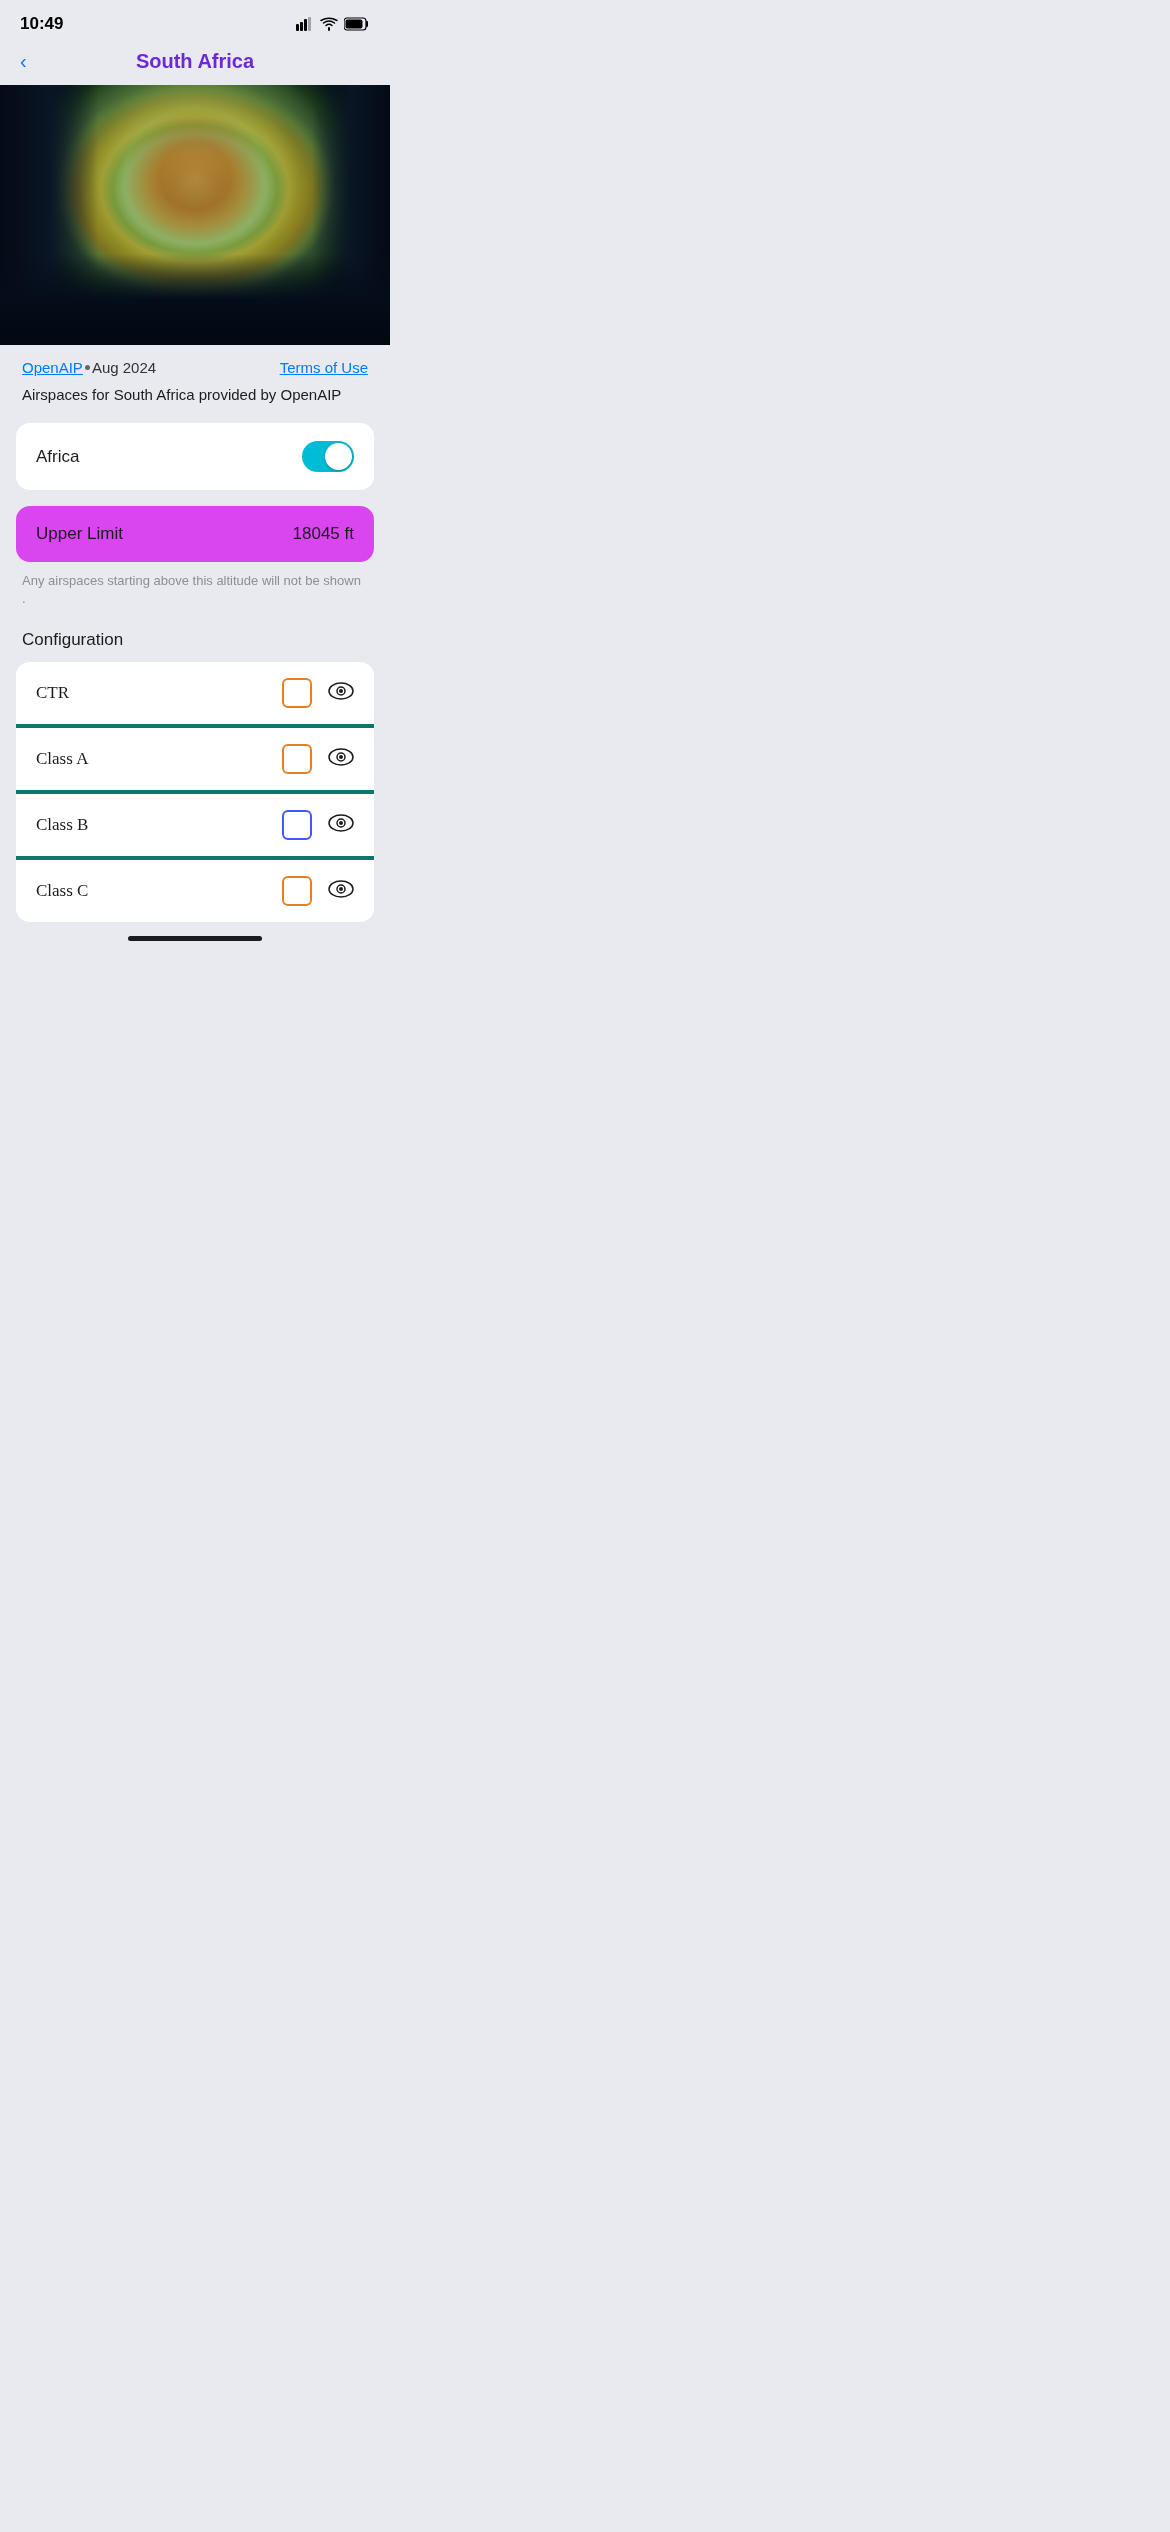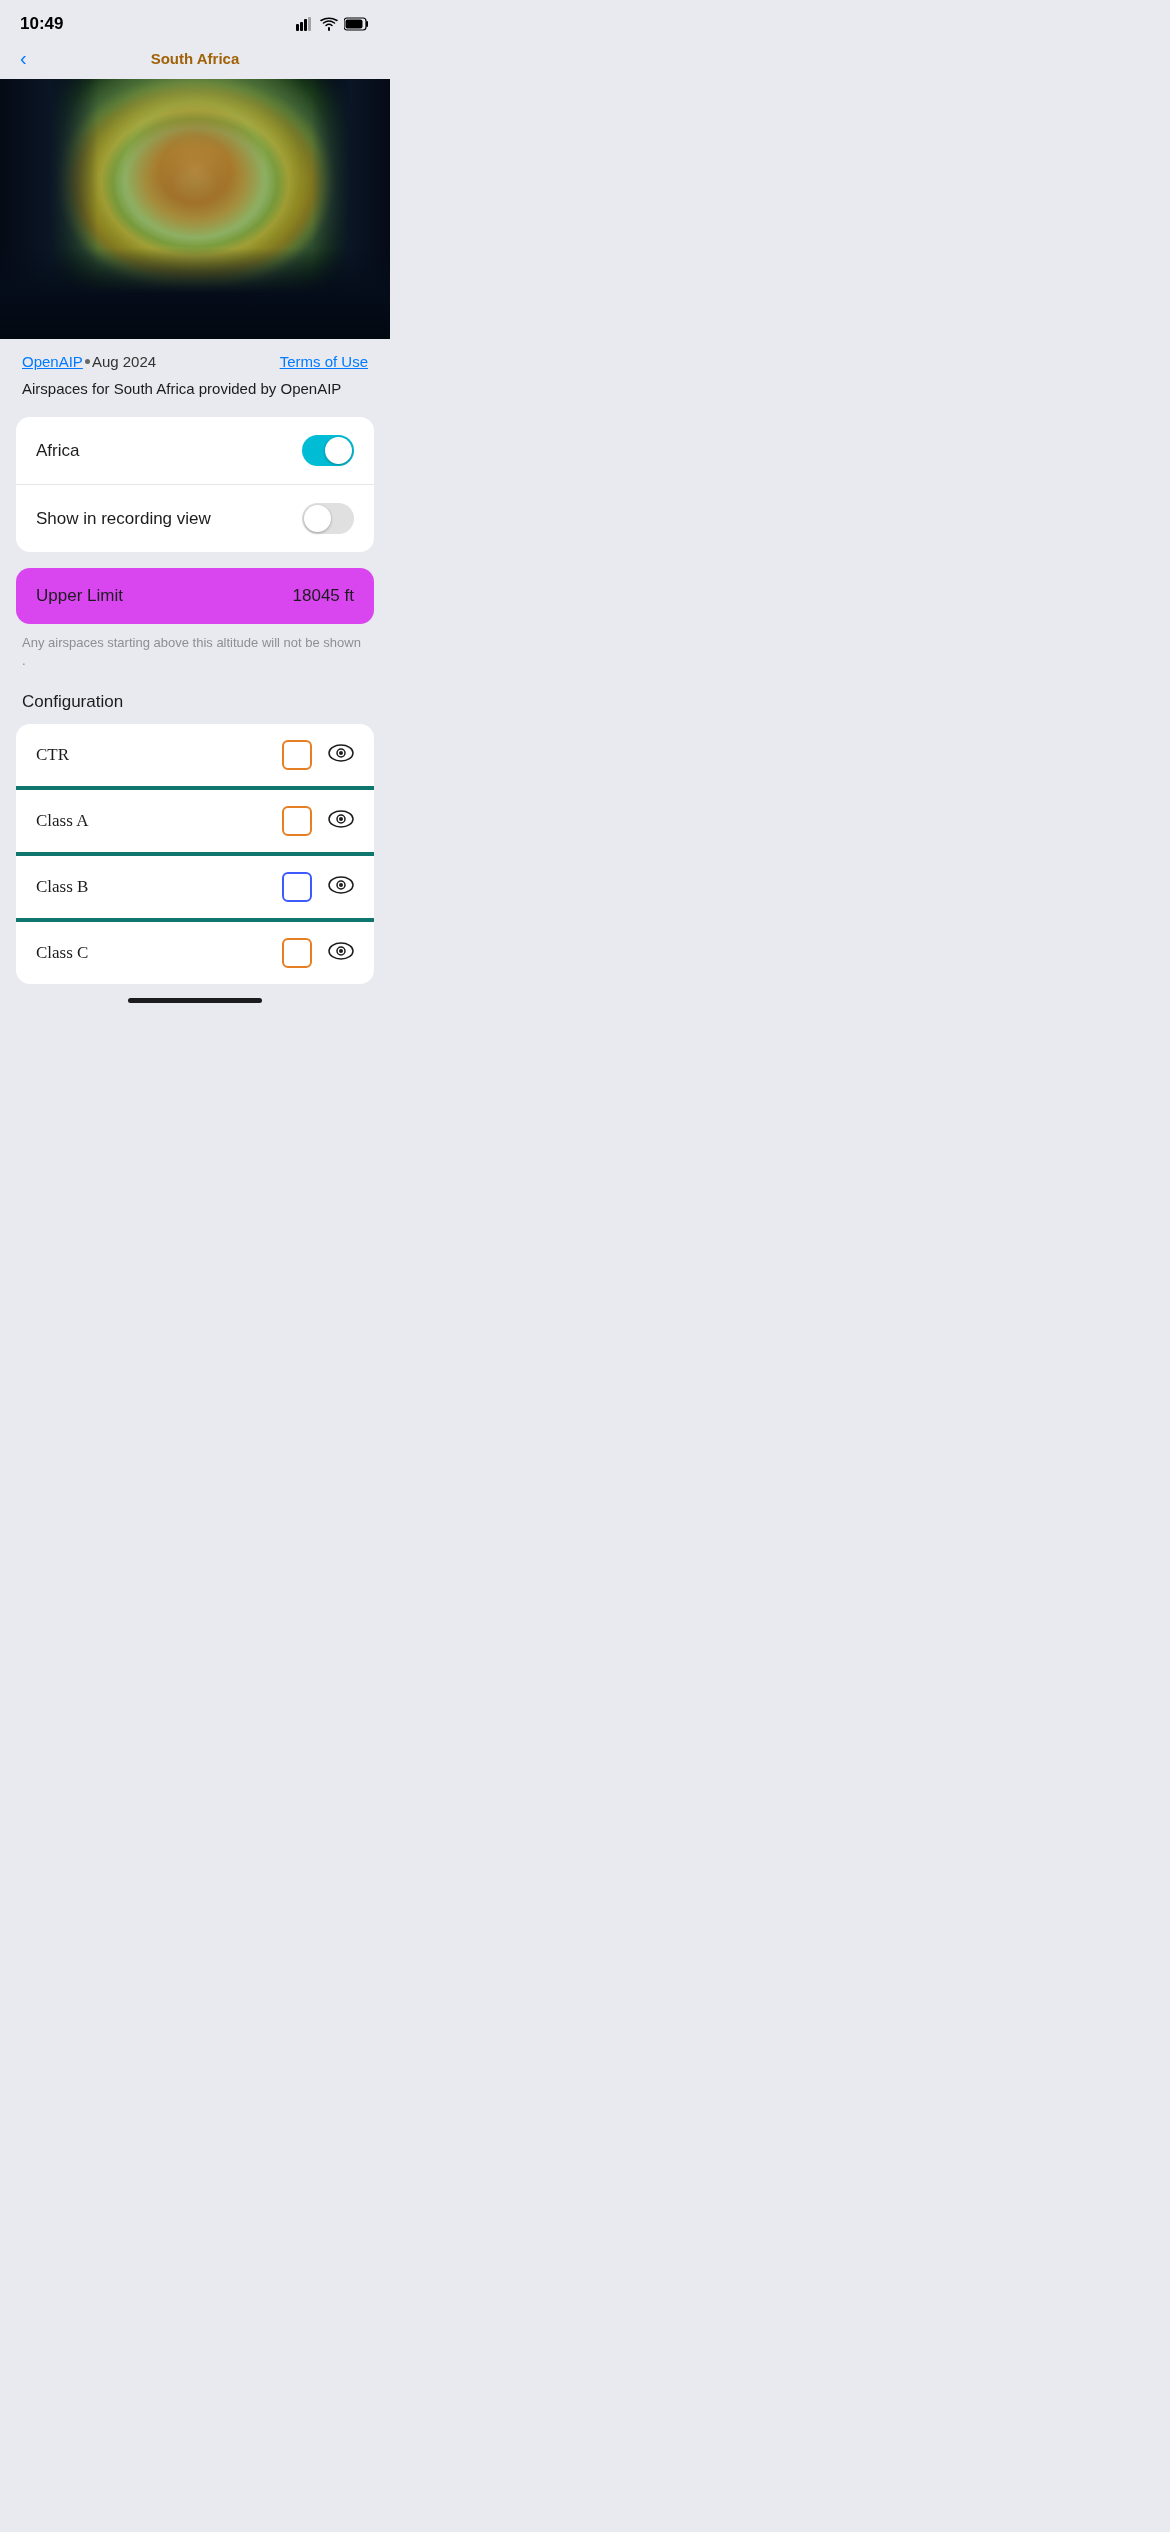--- a/index.html
+++ b/index.html
@@ -53,23 +53,23 @@
 
     .nav-back {
       position: absolute;
       left: 20px;
       color: #007AFF;
       font-size: 20px;
       cursor: pointer;
     }
 
     .nav-title {
-      font-size: 15px;
+      font-size: 20px;
       font-weight: 600;
-      color: #a16207;
+      color: #6d28d9;
     }
 
     
     .map-container {
       width: 100%;
       height: 260px;
       background: #000;
       overflow: hidden;
       position: relative;
     }
@@ -394,26 +394,20 @@
   <div class="info-description">Airspaces for South Africa provided by OpenAIP</div>
 </div>
 
 <div class="card">
   <div class="card-row">
     <span class="card-label">Africa</span>
     <div class="toggle on">
       <div class="toggle-thumb"></div>
     </div>
   </div>
-  <div class="card-row">
-    <span class="card-label">Show in recording view</span>
-    <div class="toggle off">
-      <div class="toggle-thumb"></div>
-    </div>
-  </div>
 </div>
 
 <div class="altitude-card">
   <span class="altitude-label">Upper Limit</span>
   <span class="altitude-value">18045 ft</span>
 </div>
 
 <div class="altitude-note">Any airspaces starting above this altitude will not be shown .</div>
 
 <div class="config-heading">Configuration</div>

